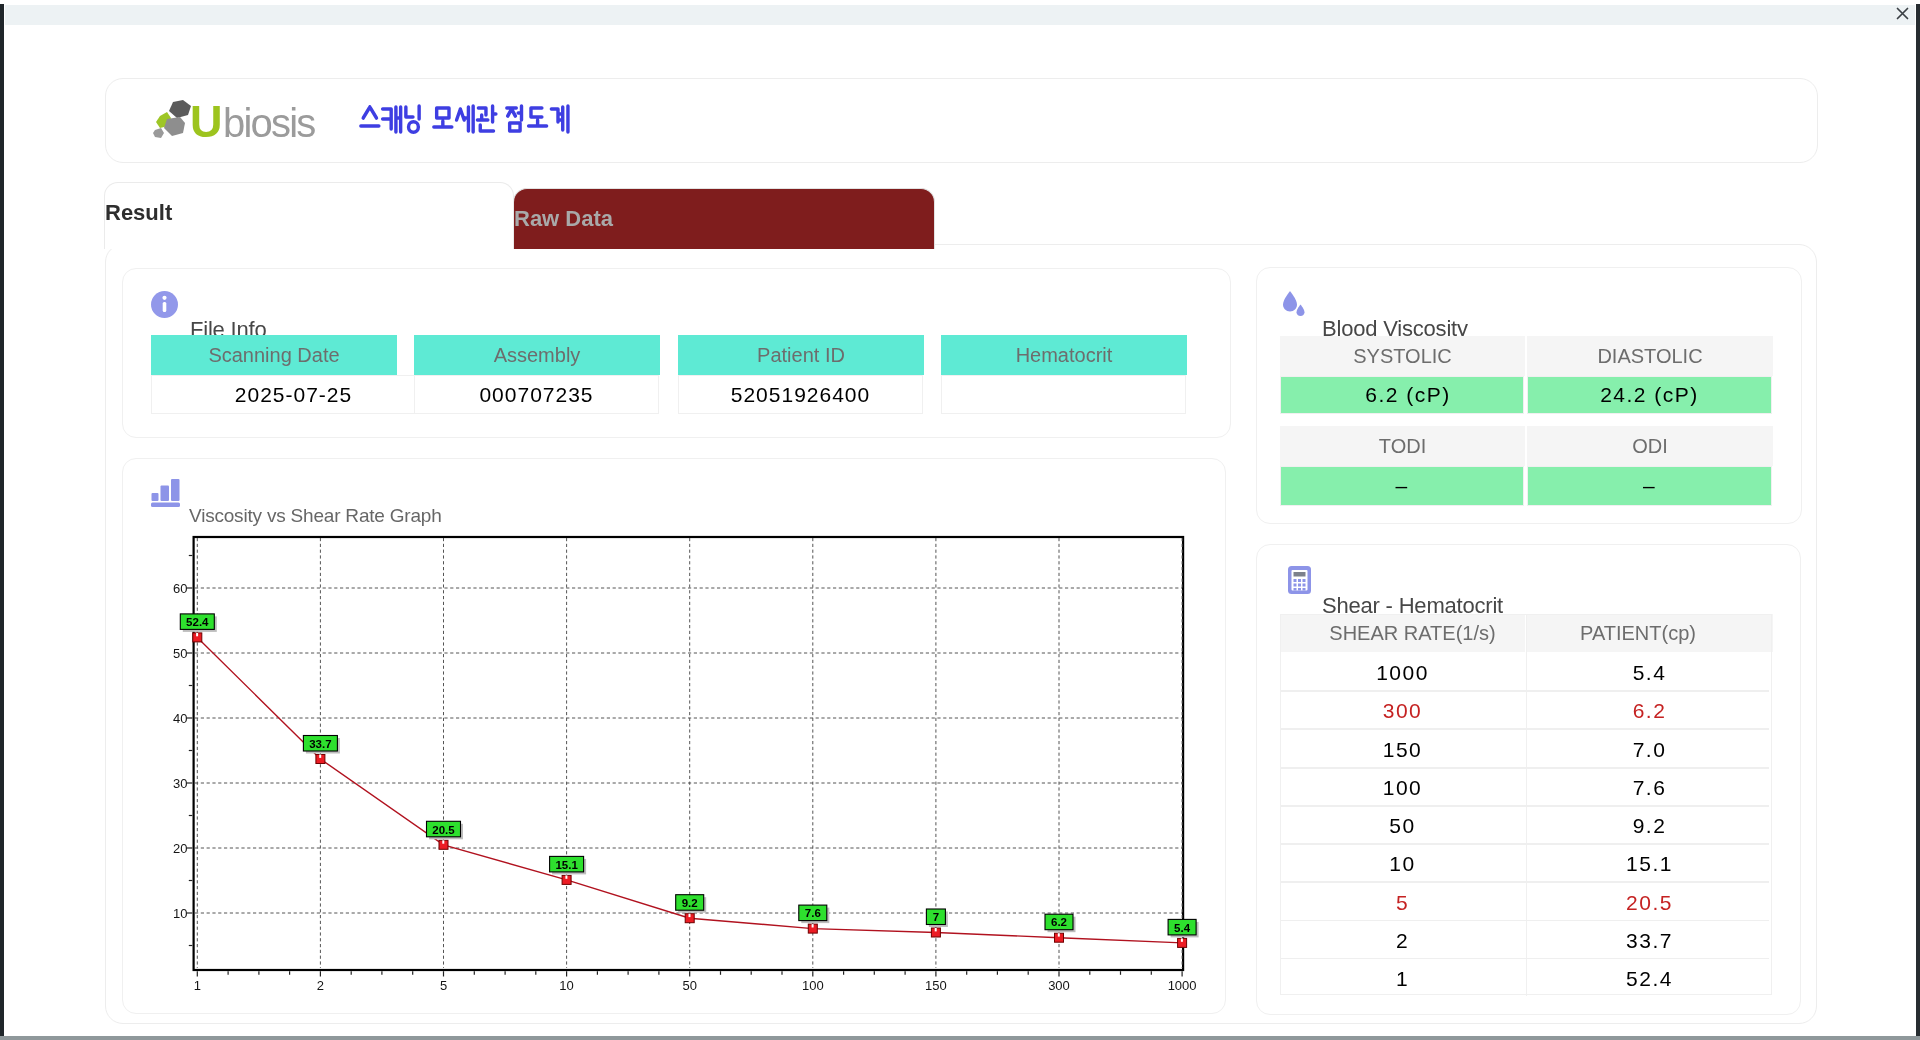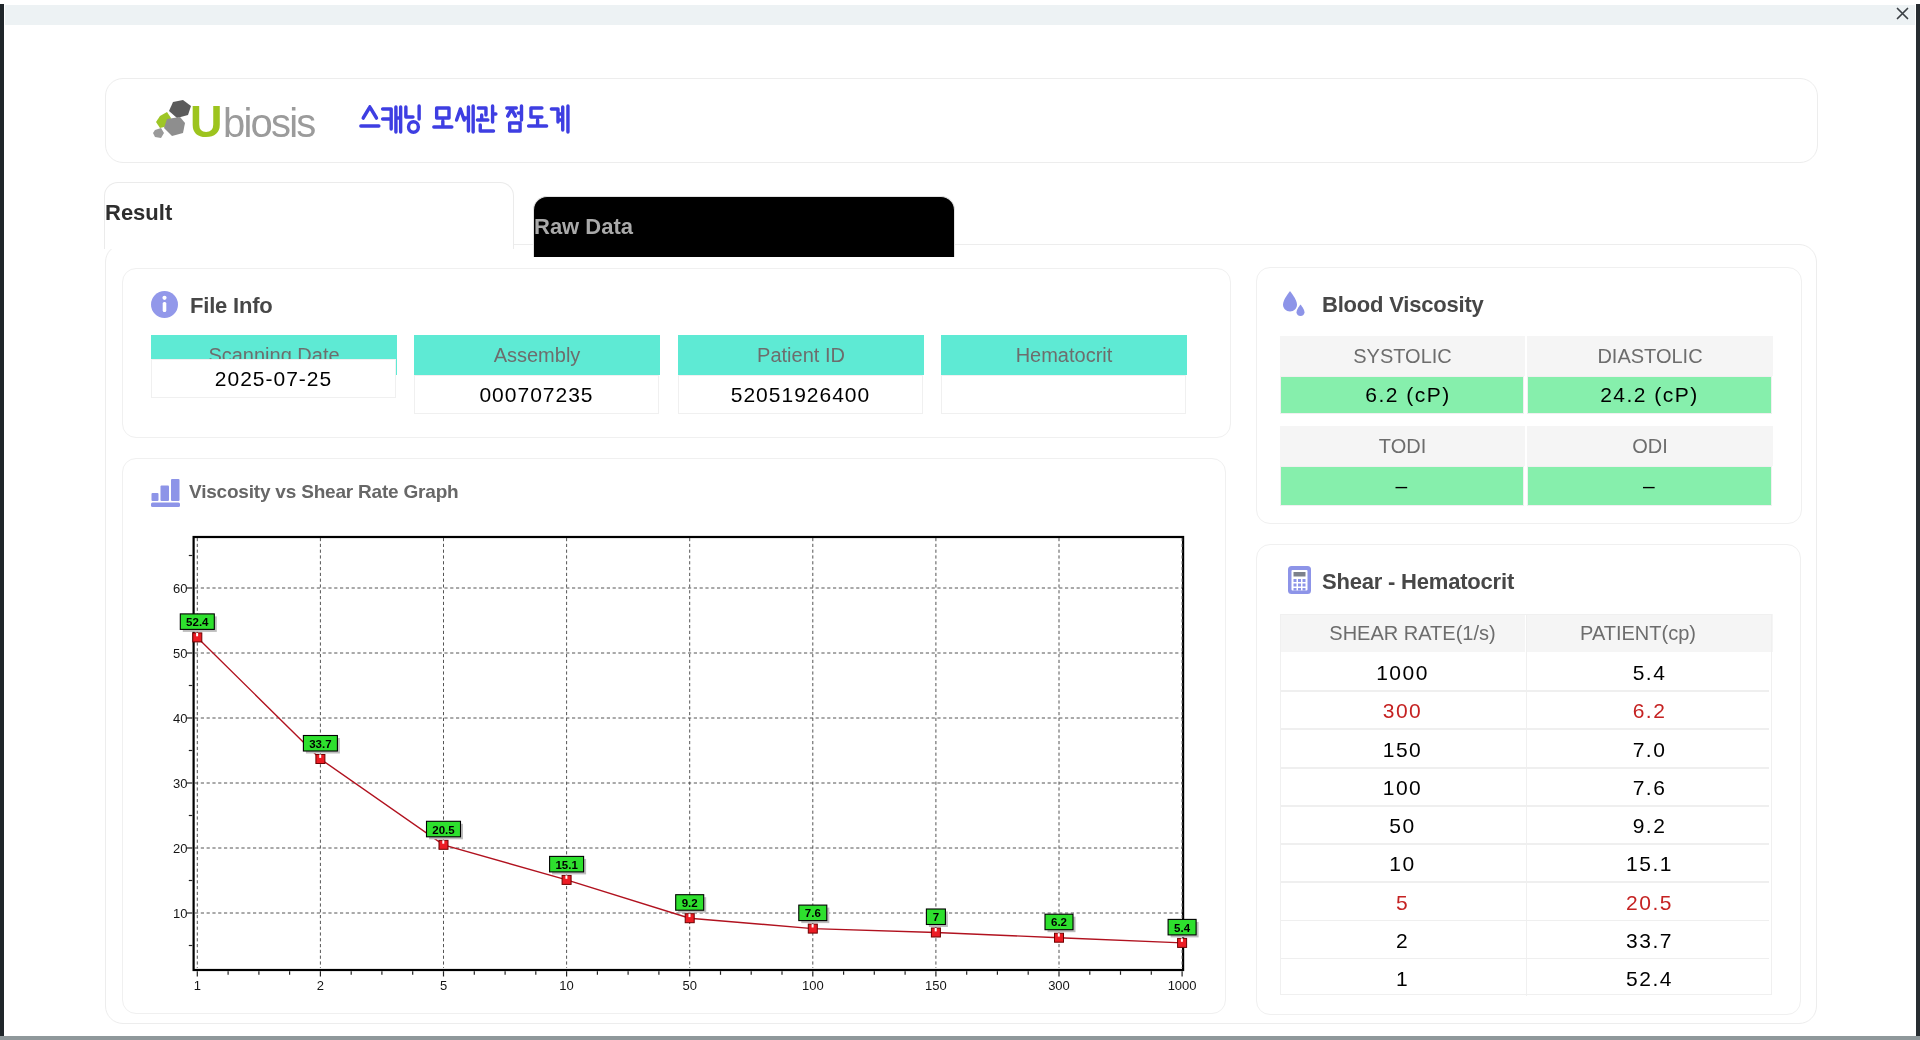--- a/index.html
+++ b/index.html
@@ -10,30 +10,30 @@
   #edgeL{left:0;top:4px;width:4px;height:1032px;background:#20262a;}
   #edgeR{left:1916px;top:4px;width:4px;height:1032px;background:#272d31;}
   #botbar{left:0;top:1036px;width:1920px;height:4px;background:#8f989b;}
   #topbar{left:5px;top:5px;width:1910px;height:20px;background:#edf2f4;}
   
   .card{position:absolute;background:#fff;border:1px solid #ededed;border-radius:16px;}
   #hdrcard{left:105px;top:78px;width:1711px;height:83px;border-radius:18px;}
   #outercard{left:105px;top:244px;width:1710px;height:778px;border-radius:18px;}
   #tabResult{position:absolute;left:104px;top:182px;width:408px;height:66px;background:#fff;
     border:1px solid #ebebeb;border-bottom:none;border-radius:14px 14px 0 0;z-index:5;}
-  #tabRaw{position:absolute;left:513px;top:196px;width:420px;height:60px;background:#000000;
-    border:1px solid #e2e2e2;border-bottom:none;border-radius:14px 14px 0 0;z-index:4;margin-left:20px;}
+  #tabRaw{position:absolute;left:513px;top:188px;width:420px;height:60px;background:#7f1d1d;
+    border:1px solid #e2e2e2;border-bottom:none;border-radius:14px 14px 0 0;z-index:4;}
   .tabtxt{width:100%;text-align:left;position:absolute;top:19px;font-size:22px;font-weight:bold;}
   #tabResult .tabtxt{color:#2e2e2e;top:17px;}
   #tabRaw .tabtxt{color:#a9a9a9;top:17px;}
   #filecard{left:122px;top:268px;width:1107px;height:168px;border-radius:14px;border-color:#f0f0f0;}
   #graphcard{left:122px;top:458px;width:1102px;height:554px;border-radius:14px;border-color:#f0f0f0;}
   #bloodcard{left:1256px;top:267px;width:544px;height:255px;border-radius:14px;border-color:#f0f0f0;}
   #shearcard{left:1256px;top:544px;width:543px;height:469px;border-radius:14px;border-color:#f0f0f0;}
-  .sectitle{position:absolute;font-weight:bold;color:#474747;font-size:22px;letter-spacing:-.2px;}
+  .sectitle{position:absolute;font-weight:normal;color:#474747;font-size:22px;letter-spacing:-.2px;margin-top:24px;}
   
   .fhead{position:absolute;height:40px;background:#5eead4;color:#6d6d6d;font-size:20px;
      display:flex;align-items:center;justify-content:center;}
   .fval{position:absolute;height:37px;background:#fff;border:1.5px solid #f0f0f0;color:#000;
      font-size:21px;display:flex;align-items:center;justify-content:center;letter-spacing:1px;}
   
   .rhead{position:absolute;height:40px;background:#f5f5f5;color:#6d6d6d;font-size:20px;
      display:flex;align-items:center;justify-content:center;}
   .rval{position:absolute;background:#86efac;border:1.5px solid #f0f0f0;color:#000;
      font-size:21px;display:flex;align-items:center;justify-content:center;letter-spacing:1.5px;}
@@ -117,21 +117,21 @@
 <svg class="abs" style="left:151px;top:291px" width="27" height="27" viewBox="0 0 27 27">
   <circle cx="13.5" cy="13.5" r="13.5" fill="#9298ea"></circle>
   <rect x="11.7" y="11" width="3.6" height="10" rx="1.5" fill="#fff"></rect>
   <circle cx="13.5" cy="6.8" r="2.1" fill="#fff"></circle>
 </svg>
 <div class="sectitle" style="left:190px;top:293px;">File Info</div>
 <div class="fhead" style="left:151px;top:335px;width:246px;">Scanning Date</div>
 <div class="fhead" style="left:414px;top:335px;width:246px;">Assembly</div>
 <div class="fhead" style="left:678px;top:335px;width:246px;">Patient ID</div>
 <div class="fhead" style="left:941px;top:335px;width:246px;">Hematocrit</div>
-<div class="fval" style="left:151px;top:359px;width:243px;">2025-07-25</div>
+<div class="fval" style="left:151px;top:375px;width:243px;padding-left:20px;">2025-07-25</div>
 <div class="fval" style="left:414px;top:375px;width:243px;">000707235</div>
 <div class="fval" style="left:678px;top:375px;width:243px;">52051926400</div>
 <div class="fval" style="left:941px;top:375px;width:243px;"></div>
 
 <div class="sectitle" style="left:189px;top:481px;color:#676767;font-size:19px;">Viscosity vs Shear Rate Graph</div>
 <svg class="abs" style="left:150px;top:477px" width="32" height="32" viewBox="0 0 32 32" fill="#8d94e8">
   <rect x="1" y="25.5" width="29" height="4.5" rx="1.5"></rect>
   <rect x="1.5" y="16" width="7" height="8" rx="1"></rect>
   <rect x="10.5" y="8.5" width="8.5" height="15.5" rx="1"></rect>
   <rect x="21" y="2" width="8.5" height="22" rx="1"></rect>

